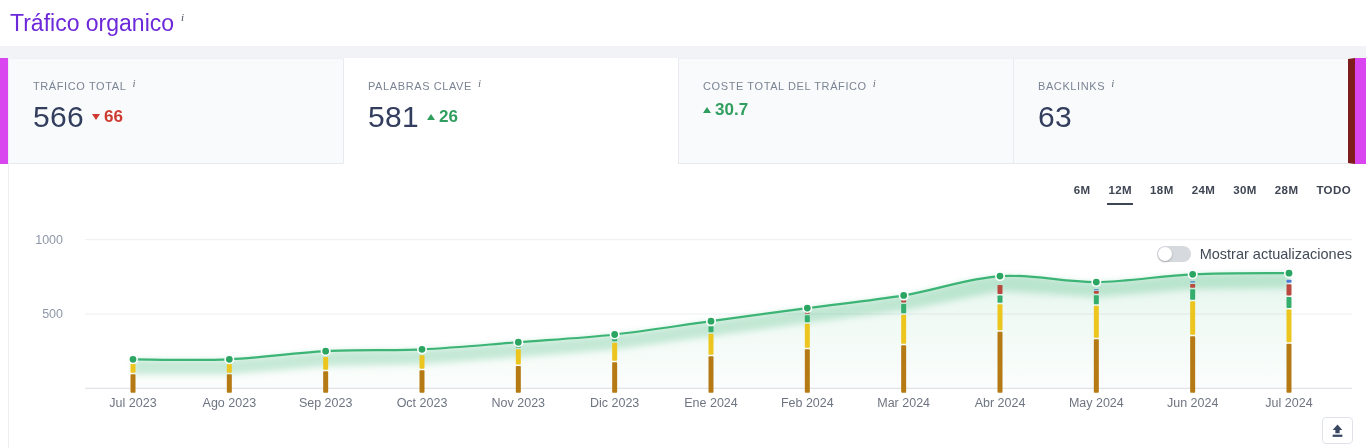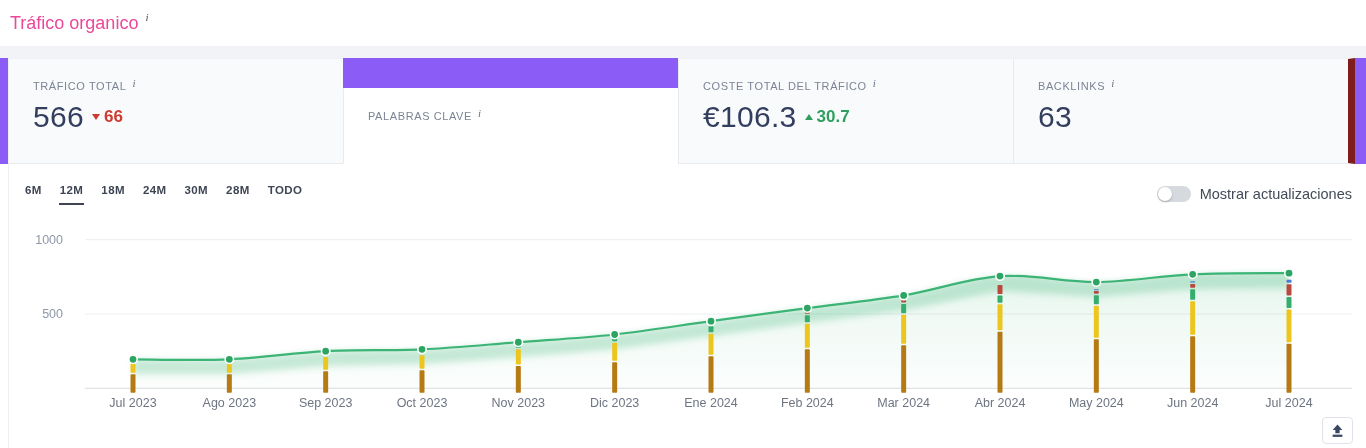--- a/index.html
+++ b/index.html
@@ -5,64 +5,64 @@
   html,body{margin:0;padding:0;}
   body{
     width:1366px;height:448px;position:relative;overflow:hidden;
     background:#ffffff;font-family:"Liberation Sans",sans-serif;
     -webkit-font-smoothing:antialiased;
   }
   .widget{position:absolute;inset:0;}
 
   
   .hdr{height:46px;display:flex;align-items:center;padding-left:10px;background:#fff;}
-  .hdr-title{font-size:18px;color:#ec4899;}
+  .hdr-title{font-size:23px;color:#6d28d9;}
   .info-i{
     font-style:italic;font-family:"Liberation Serif",serif;
     font-size:11px;color:#4a5160;margin-left:7px;
     position:relative;top:-6px;
   }
   .band{height:12px;background:#f1f3f6;}
 
   
-  .cards-row{display:flex;height:106px;padding:0 11px 0 8px;background:#8b5cf6;}
+  .cards-row{display:flex;height:106px;padding:0 11px 0 8px;background:#d946ef;}
   .card{
     flex:1;box-sizing:border-box;cursor:pointer;
     background:#f9fafc;
     border-left:1px solid #e8eaee;
     border-bottom:1px solid #e8eaee;
     border-top:1px solid #eef0f3;
     padding:21px 0 0 24px;
   }
   .card:last-child{border-right:7px solid #7f1d1d;}
-  .card.active{background:#fff;border-bottom-color:transparent;border-top-color:transparent;margin-top:30px;}
+  .card.active{background:#fff;border-bottom-color:transparent;border-top-color:transparent;}
   .card-label{
     font-size:11px;letter-spacing:.6px;color:#7b8494;
     display:flex;align-items:flex-start;
   }
   .card-label .info-i{top:-3px;margin-left:6px;color:#6a7180;}
   .card-value{margin-top:8px;display:flex;align-items:center;gap:8px;}
   .value-num{font-size:30px;color:#333e5e;font-weight:400;letter-spacing:.3px;}
   .delta{display:flex;align-items:center;gap:4px;font-size:17px;font-weight:700;}
   .tri{width:0;height:0;border-left:4px solid transparent;border-right:4px solid transparent;display:inline-block;}
   .tri.up{border-bottom:6px solid currentColor;}
   .tri.down{border-top:6px solid currentColor;}
 
   
   .panel{position:relative;height:284px;background:#fff;}
-  .controls{display:flex;justify-content:space-between;align-items:center;padding:18px 14px 0 24px;}
+  .controls{display:flex;justify-content:space-between;align-items:flex-end;padding:18px 14px 0 24px;flex-direction:column;}
   .periods{display:flex;gap:16px;}
   .period{
     font-family:"Liberation Sans",sans-serif;
     font-size:11.5px;font-weight:700;color:#3e4553;letter-spacing:.4px;
     background:none;border:none;padding:2px 1px 7px;cursor:pointer;
     border-bottom:2px solid transparent;
   }
   .period.active{border-bottom-color:#3e4553;}
-  .toggle-wrap{display:flex;align-items:center;gap:9px;padding-top:1px;}
+  .toggle-wrap{display:flex;align-items:center;gap:9px;padding-top:1px;margin-top:40px;}
   .toggle{width:34px;height:16px;border-radius:9px;background:#d6d9de;position:relative;border:none;cursor:pointer;padding:0;}
   .knob{position:absolute;left:1px;top:1px;width:14px;height:14px;border-radius:50%;background:#fff;box-shadow:0 1px 2px rgba(0,0,0,.25);}
   .toggle-label{font-size:14.5px;color:#424b57;}
 
   
   #chart{position:absolute;left:0;top:54px;width:1366px;height:230px;}
   #chart svg text{font-family:"Liberation Sans",sans-serif;}
 
   
   .export-btn{
@@ -97,29 +97,35 @@
           <span>66</span>
         </span>
       </div>
     </article>
 
     <article class="card active">
       <div class="card-label">
         <span>PALABRAS CLAVE</span>
         <span class="info-i">i</span>
       </div>
+      <div class="card-value">
+        <span class="value-num">581</span>
+        <span class="delta" style="color: rgb(47, 158, 95);">
+          <span class="tri up"></span>
+          <span>26</span>
+        </span>
+      </div>
     </article>
 
     <article class="card">
       <div class="card-label">
         <span>COSTE TOTAL DEL TRÁFICO</span>
         <span class="info-i">i</span>
       </div>
       <div class="card-value">
-        <span class="value-num">€106.3</span>
         <span class="delta" style="color: rgb(47, 158, 95);">
           <span class="tri up"></span>
           <span>30.7</span>
         </span>
       </div>
     </article>
 
     <article class="card">
       <div class="card-label">
         <span>BACKLINKS</span>

